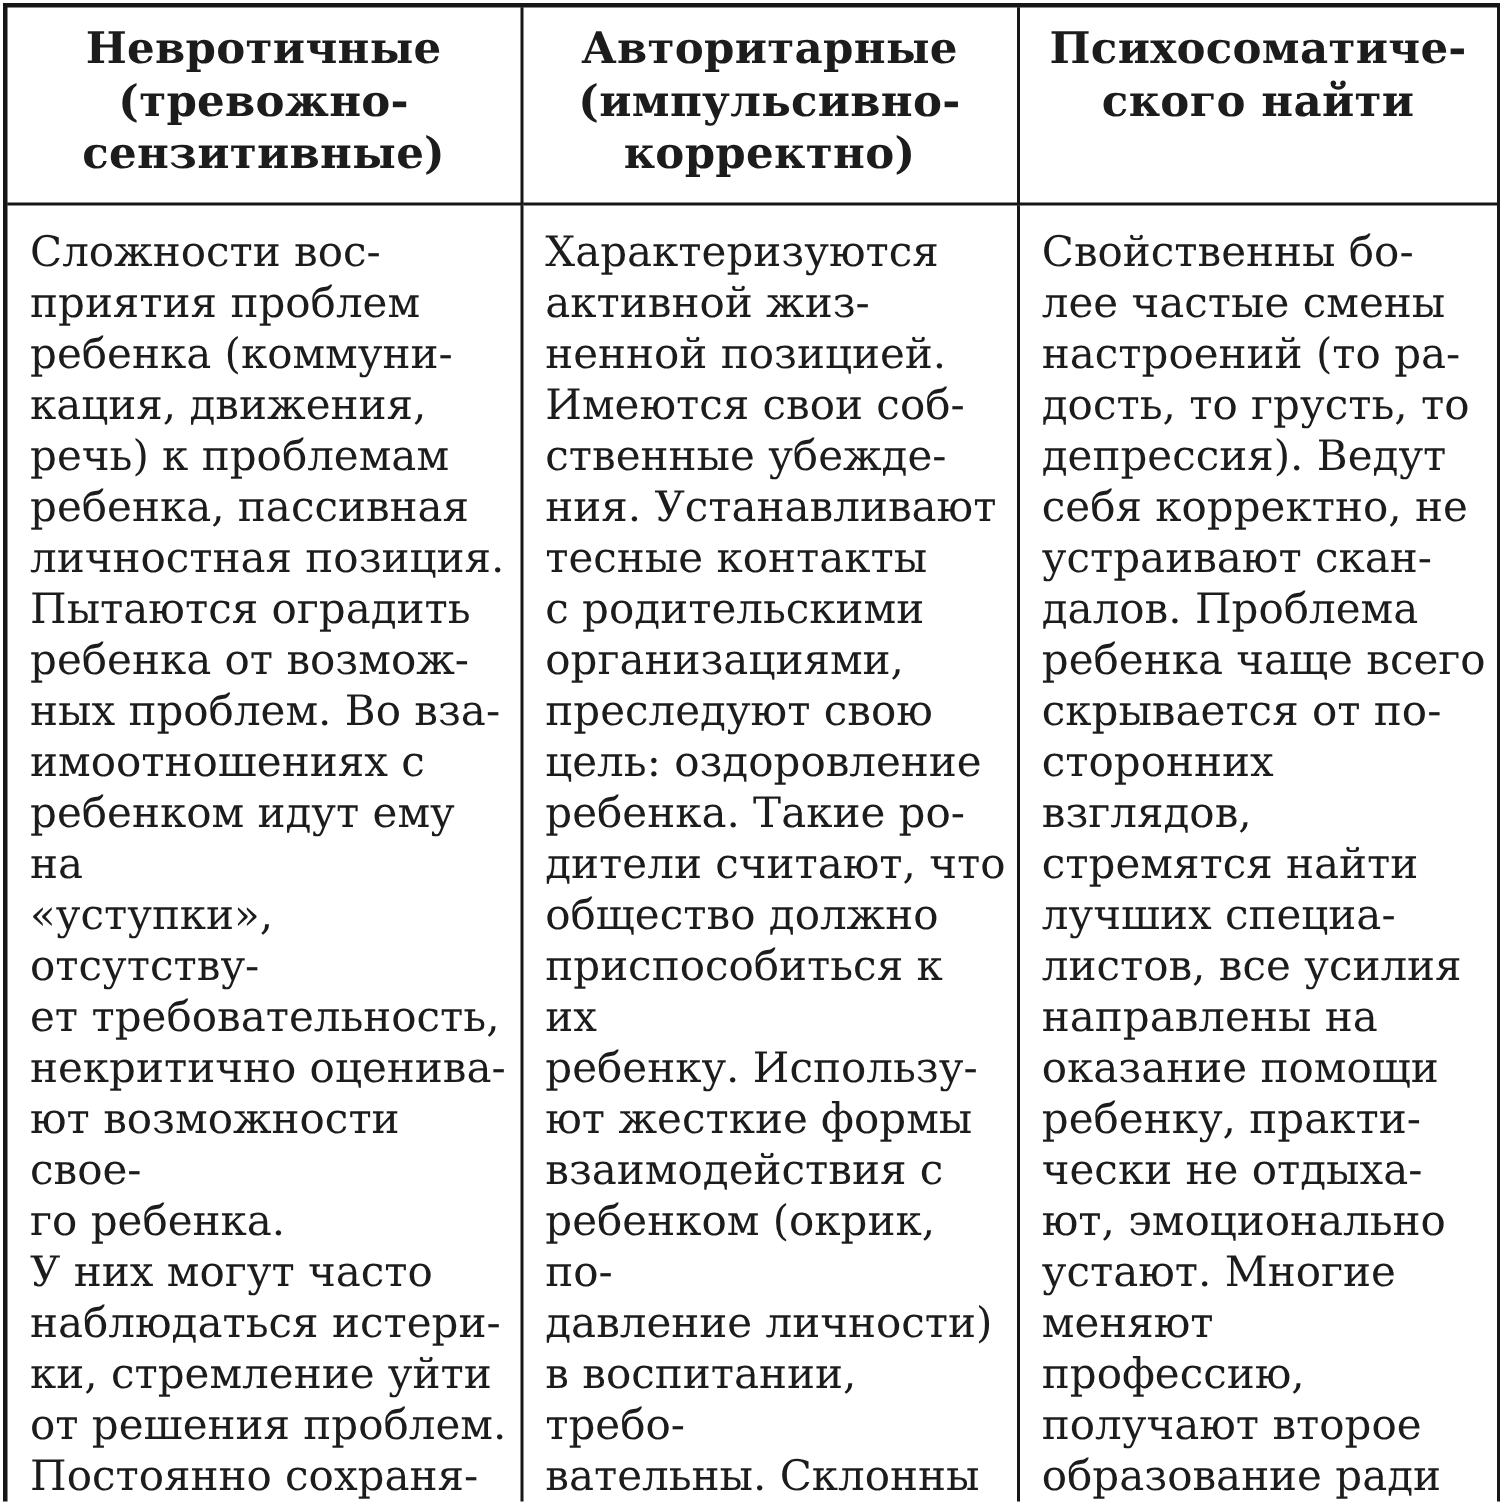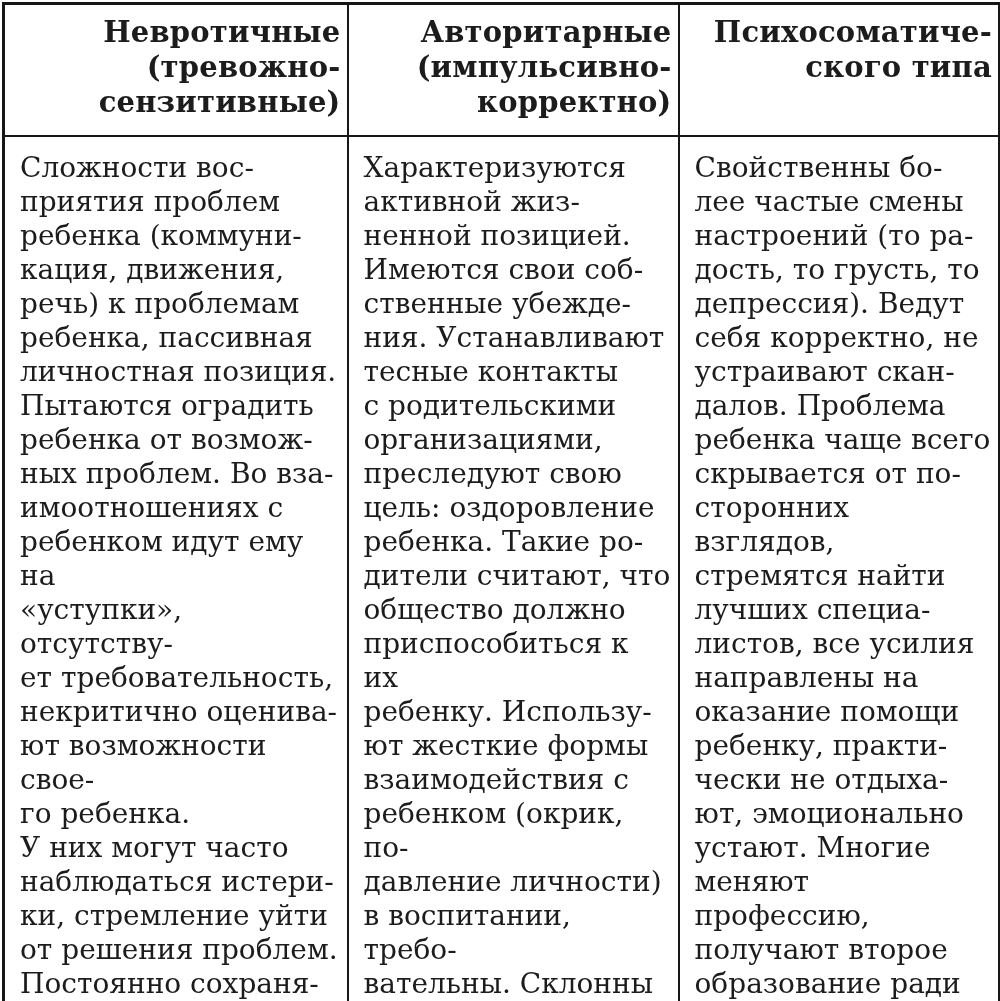--- a/index.html
+++ b/index.html
@@ -35,21 +35,21 @@
   }
   table.parent-types {
     border-width: 3px;
   }
   col.c1 { width: 344px; }
   col.c2 { width: 331px; }
   col.c3 { width: 321px; }
   th.hdr {
     height: 120px;
     vertical-align: top;
-    text-align: right;
+    text-align: center;
     font-weight: bold;
     font-size: 29px;
     line-height: 35px;
     letter-spacing: 0.2px;
     padding: 10px 6px 0 6px;
     white-space: pre-line;
   }
   td.cell {
     vertical-align: top;
     text-align: left;
@@ -71,21 +71,21 @@
     </colgroup>
     <thead>
       <tr>
         <th class="hdr">Невротичные
 (тревожно-
 сензитивные)</th>
         <th class="hdr">Авторитарные
 (импульсивно-
 корректно)</th>
         <th class="hdr">Психосоматиче-
-ского типа</th>
+ского найти</th>
       </tr>
     </thead>
     <tbody>
       <tr>
         <td class="cell">Сложности вос-
 приятия проблем
 ребенка (коммуни-
 кация, движения,
 речь) к проблемам
 ребенка, пассивная

